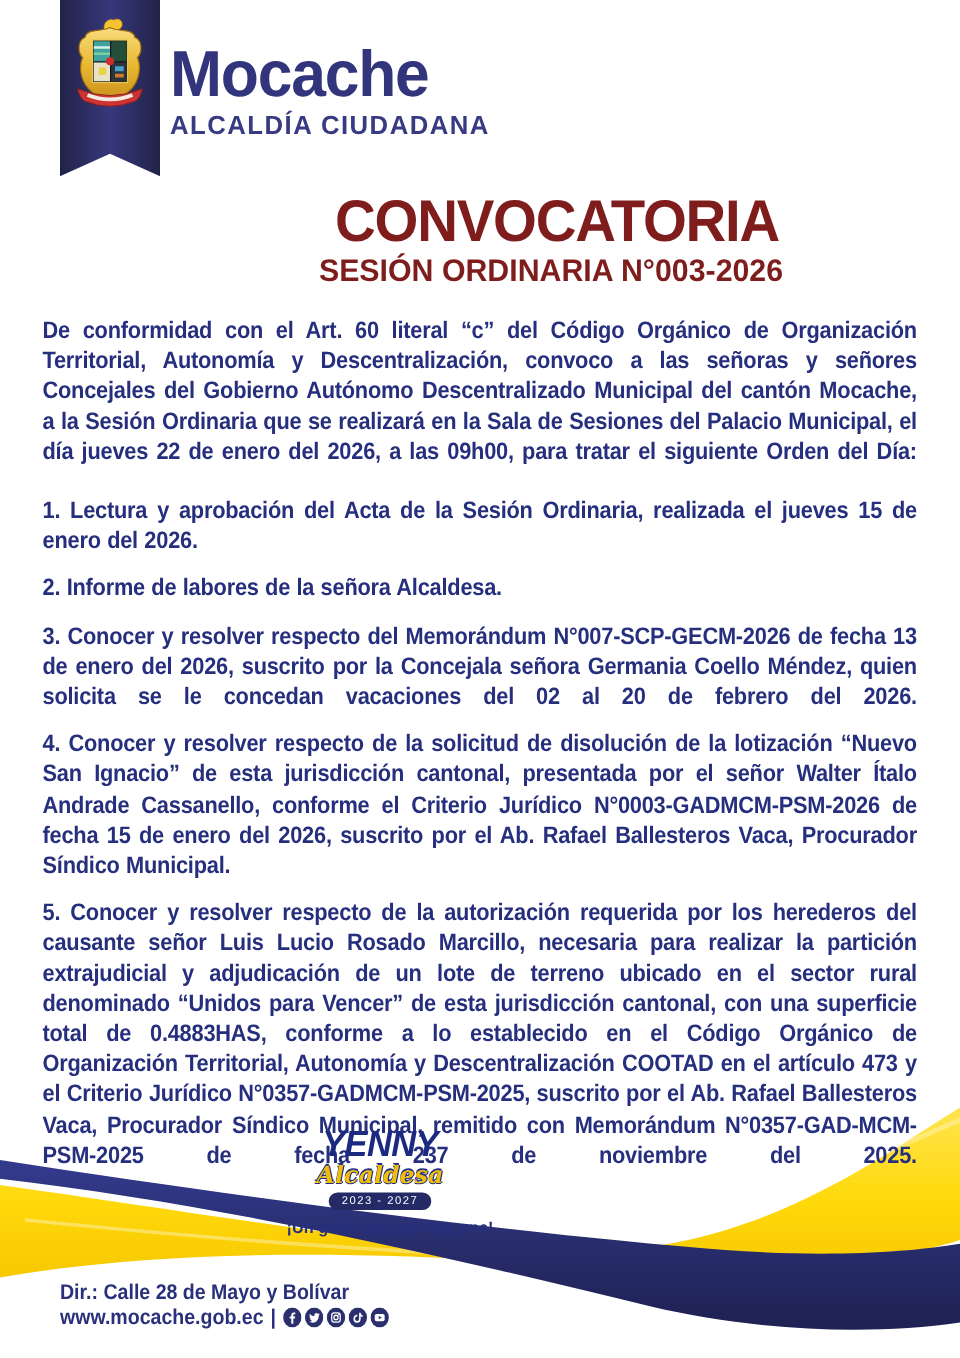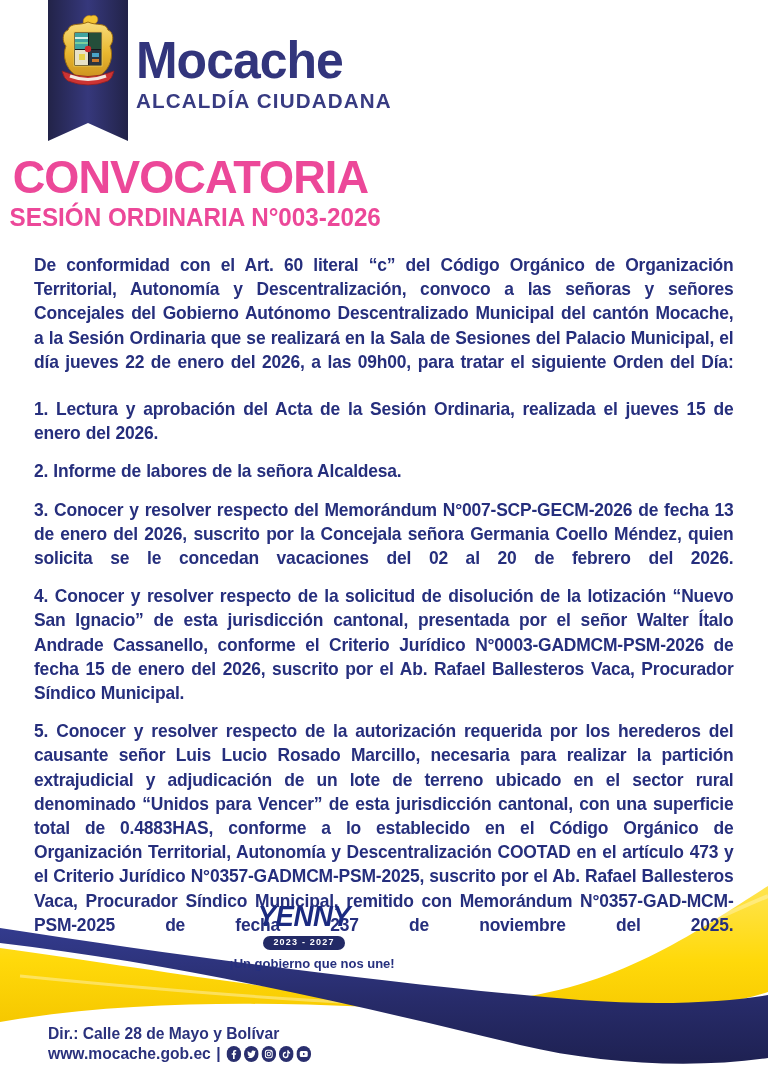--- a/index.html
+++ b/index.html
@@ -10,21 +10,21 @@
   }
   .page{position:absolute;inset:0;}
 
   
   .bookmark{position:absolute;left:48px;top:0;width:80px;height:142px;z-index:3;}
   .brand{position:absolute;left:136px;top:34px;z-index:3;color:#32357c;}
   .brand-name{font-size:52px;font-weight:bold;letter-spacing:-1px;line-height:1;transform:scaleX(.96);transform-origin:0 0;}
   .brand-tagline{font-size:21px;font-weight:bold;letter-spacing:1.2px;margin-top:3px;transform:scaleX(.98);transform-origin:0 0;color:#383b82;}
 
   
-  .title-block{position:absolute;left:0;top:152px;width:636px;text-align:left;color:#ec4899;z-index:2;}
+  .title-block{position:absolute;left:0;top:152px;width:636px;text-align:right;color:#7f1d1d;z-index:2;}
   .doc-title{font-size:47px;font-weight:bold;letter-spacing:-1px;margin:0;line-height:1.05;transform:scaleX(.96);transform-origin:50% 0;}
   .doc-subtitle{font-size:25px;font-weight:bold;margin:3px 0 0;line-height:1.1;transform:scaleX(.97);transform-origin:50% 0;}
 
   
   .doc-body{
     position:absolute;left:34px;top:253px;width:762px;z-index:2;
     transform:scaleX(.918);transform-origin:0 0;
     color:#262f7d;
   }
   .para{
@@ -32,21 +32,21 @@
     text-align:justify;margin:0 0 14px;letter-spacing:-.2px;word-spacing:.5px;
   }
   .para.stretch{text-align-last:justify;}
   .para.first{margin-bottom:23px;}
 
   
   .signature{position:absolute;left:0;top:902px;width:608px;text-align:center;z-index:4;color:#1b2a80;}
   .sig-first{font-size:29px;font-weight:bold;font-style:italic;line-height:1;letter-spacing:-.5px;transform:scaleX(.95);transform-origin:50% 0;}
   .sig-last{font-size:14px;font-weight:bold;letter-spacing:1.6px;line-height:1.1;margin-top:-1px;}
   .sig-role{font-family:"DejaVu Serif",serif;font-style:italic;font-weight:bold;font-size:19px;line-height:1;color:#f1bd0a;text-shadow:0 1px 0 #233080, 0 -1px 0 #233080, 1px 0 0 #233080;margin-top:0px;}
-  .sig-period{display:inline-block;background:#232a66;color:#ffffff;font-size:9px;font-weight:bold;letter-spacing:1.2px;padding:1px 10px 2px;border-radius:7px;margin-top:2px;line-height:1.2;}
+  .sig-period{display:inline-block;background:#232a66;color:#ffffff;font-size:9px;font-weight:normal;letter-spacing:1.2px;padding:1px 10px 2px;border-radius:7px;margin-top:2px;line-height:1.2;}
   .sig-slogan{font-size:13px;font-weight:bold;margin-top:6px;color:#26307e;padding-left:16px;}
 
   
   .waves{position:absolute;left:0;top:880px;width:768px;height:206px;z-index:1;display:block;}
 
   
   .footer{position:absolute;left:48px;top:1024px;z-index:5;color:#2a317c;transform:scaleX(.92);transform-origin:0 0;}
   .footer-line1{font-size:17px;font-weight:bold;line-height:19px;}
   .footer-line2{font-size:17px;font-weight:bold;line-height:19px;display:flex;align-items:center;gap:5px;margin-top:1px;}
   .footer-sep{margin:0 1px;}
@@ -107,20 +107,21 @@
     <p class="para first stretch">De conformidad con el Art. 60 literal “c” del Código Orgánico de Organización Territorial, Autonomía y Descentralización, convoco a las señoras y señores Concejales del Gobierno Autónomo Descentralizado Municipal del cantón Mocache, a la Sesión Ordinaria que se realizará en la Sala de Sesiones del Palacio Municipal, el día jueves 22 de enero del 2026, a las 09h00, para tratar el siguiente Orden del Día:</p>
     <p class="para">1. Lectura y aprobación del Acta de la Sesión Ordinaria, realizada el jueves 15 de enero del 2026.</p>
     <p class="para">2. Informe de labores de la señora Alcaldesa.</p>
     <p class="para stretch">3. Conocer y resolver respecto del Memorándum N°007-SCP-GECM-2026 de fecha 13 de enero del 2026, suscrito por la Concejala señora Germania Coello Méndez, quien solicita se le concedan vacaciones del 02 al 20 de febrero del 2026.</p>
     <p class="para">4. Conocer y resolver respecto de la solicitud de disolución de la lotización “Nuevo San Ignacio” de esta jurisdicción cantonal, presentada por el señor Walter Ítalo Andrade Cassanello, conforme el Criterio Jurídico N°0003-GADMCM-PSM-2026 de fecha 15 de enero del 2026, suscrito por el Ab. Rafael Ballesteros Vaca, Procurador Síndico Municipal.</p>
     <p class="para stretch">5. Conocer y resolver respecto de la autorización requerida por los herederos del causante señor Luis Lucio Rosado Marcillo, necesaria para realizar la partición extrajudicial y adjudicación de un lote de terreno ubicado en el sector rural denominado “Unidos para Vencer” de esta jurisdicción cantonal, con una superficie total de 0.4883HAS, conforme a lo establecido en el Código Orgánico de Organización Territorial, Autonomía y Descentralización COOTAD en el artículo 473 y el Criterio Jurídico N°0357-GADMCM-PSM-2025, suscrito por el Ab. Rafael Ballesteros Vaca, Procurador Síndico Municipal, remitido con Memorándum N°0357-GAD-MCM-PSM-2025 de fecha 237 de noviembre del 2025.</p>
   </div>
 
   <div class="signature">
     <div class="sig-first">YENNY</div>
+    <div class="sig-role">Alcaldesa</div>
     <div><span class="sig-period">2023 - 2027</span></div>
     <div class="sig-slogan">¡Un gobierno que nos une!</div>
   </div>
 
   <svg class="waves" viewBox="0 0 768 206" preserveAspectRatio="none">
     <defs>
       <linearGradient id="yg" x1="0" y1="0" x2="0" y2="1">
         <stop offset="0" stop-color="#ffe44f"></stop>
         <stop offset="0.55" stop-color="#ffd90a"></stop>
         <stop offset="1" stop-color="#f6c800"></stop>

